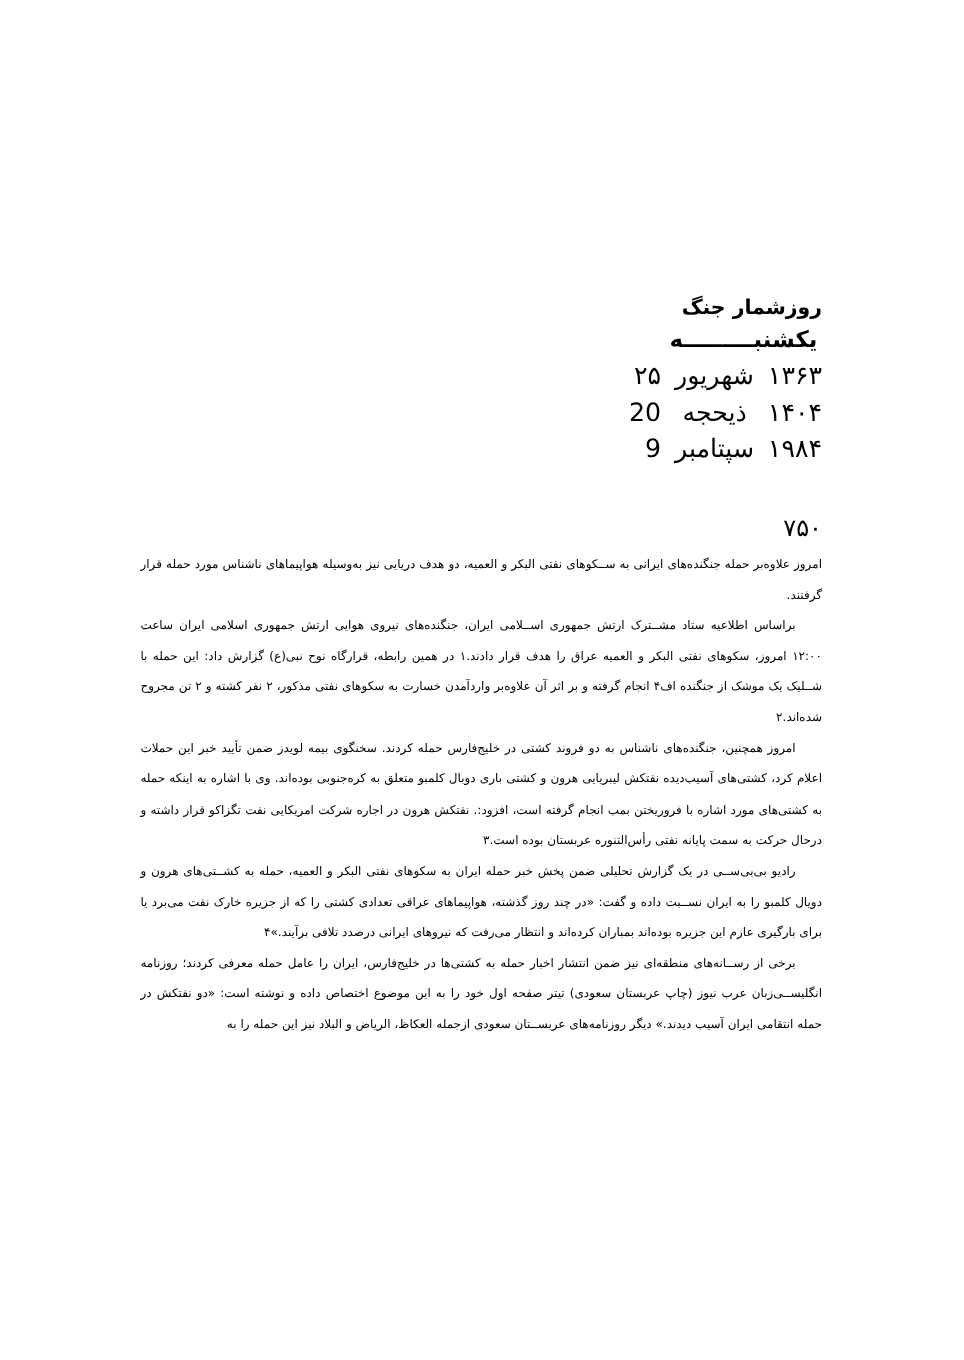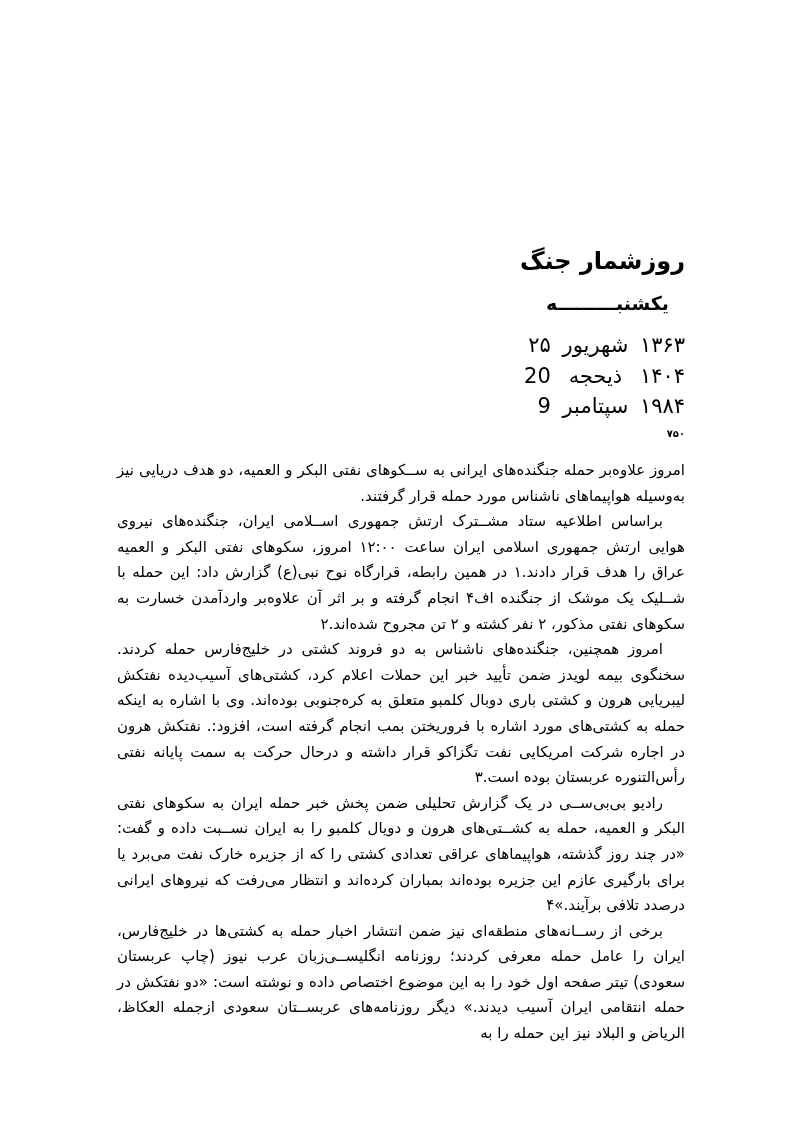--- a/index.html
+++ b/index.html
@@ -26,31 +26,31 @@
   
   .header-block {
     position: absolute;
     top: 248px;
     right: 118px;
     width: 180px;
     text-align: right;
     direction: rtl;
   }
   .doc-title {
-    font-size: 24px;
+    font-size: 17px;
     font-weight: bold;
     letter-spacing: 0px;
     line-height: 1.15;
     margin: 0 0 2px 0;
     white-space: nowrap;
   }
   .weekday-line {
     font-size: 19px;
     font-weight: bold;
-    margin: 16px;
+    margin: 4px;
     line-height: 1.2;
     white-space: nowrap;
   }
   .date-table {
     margin-top: 4px;
     border-collapse: collapse;
     direction: rtl;
   }
   .date-table td {
     font-size: 21px;
@@ -71,33 +71,33 @@
   }
   .date-table td.d-year {
     width: 60px;
     text-align: right;
   }
   
   .page-number {
     position: absolute;
     top: 428px;
     right: 118px;
-    font-size: 10px;
-    font-weight: bold;
+    font-size: 20px;
+    font-weight: normal;
     direction: rtl;
   }
   
   .body-text {
     position: absolute;
     top: 458px;
     right: 118px;
     width: 568px;
     direction: rtl;
     text-align: justify;
-    font-size: 15px;
+    font-size: 10px;
     line-height: 25.6px;
   }
   .body-text p {
     margin: 0;
     text-indent: 0;
   }
   .body-text p.indent {
     text-indent: 22px;
   }
 </style>

